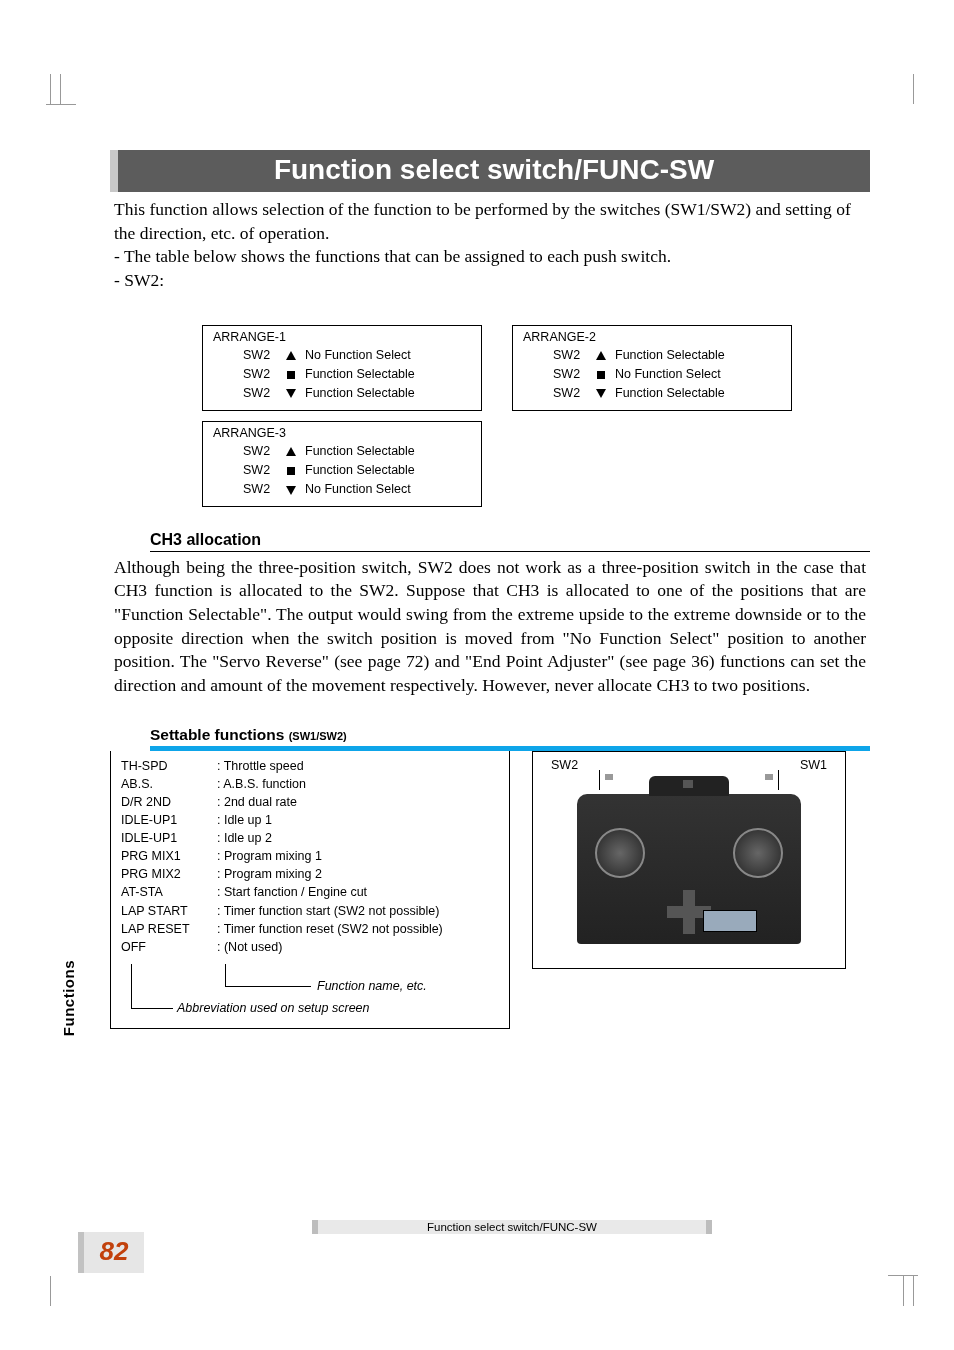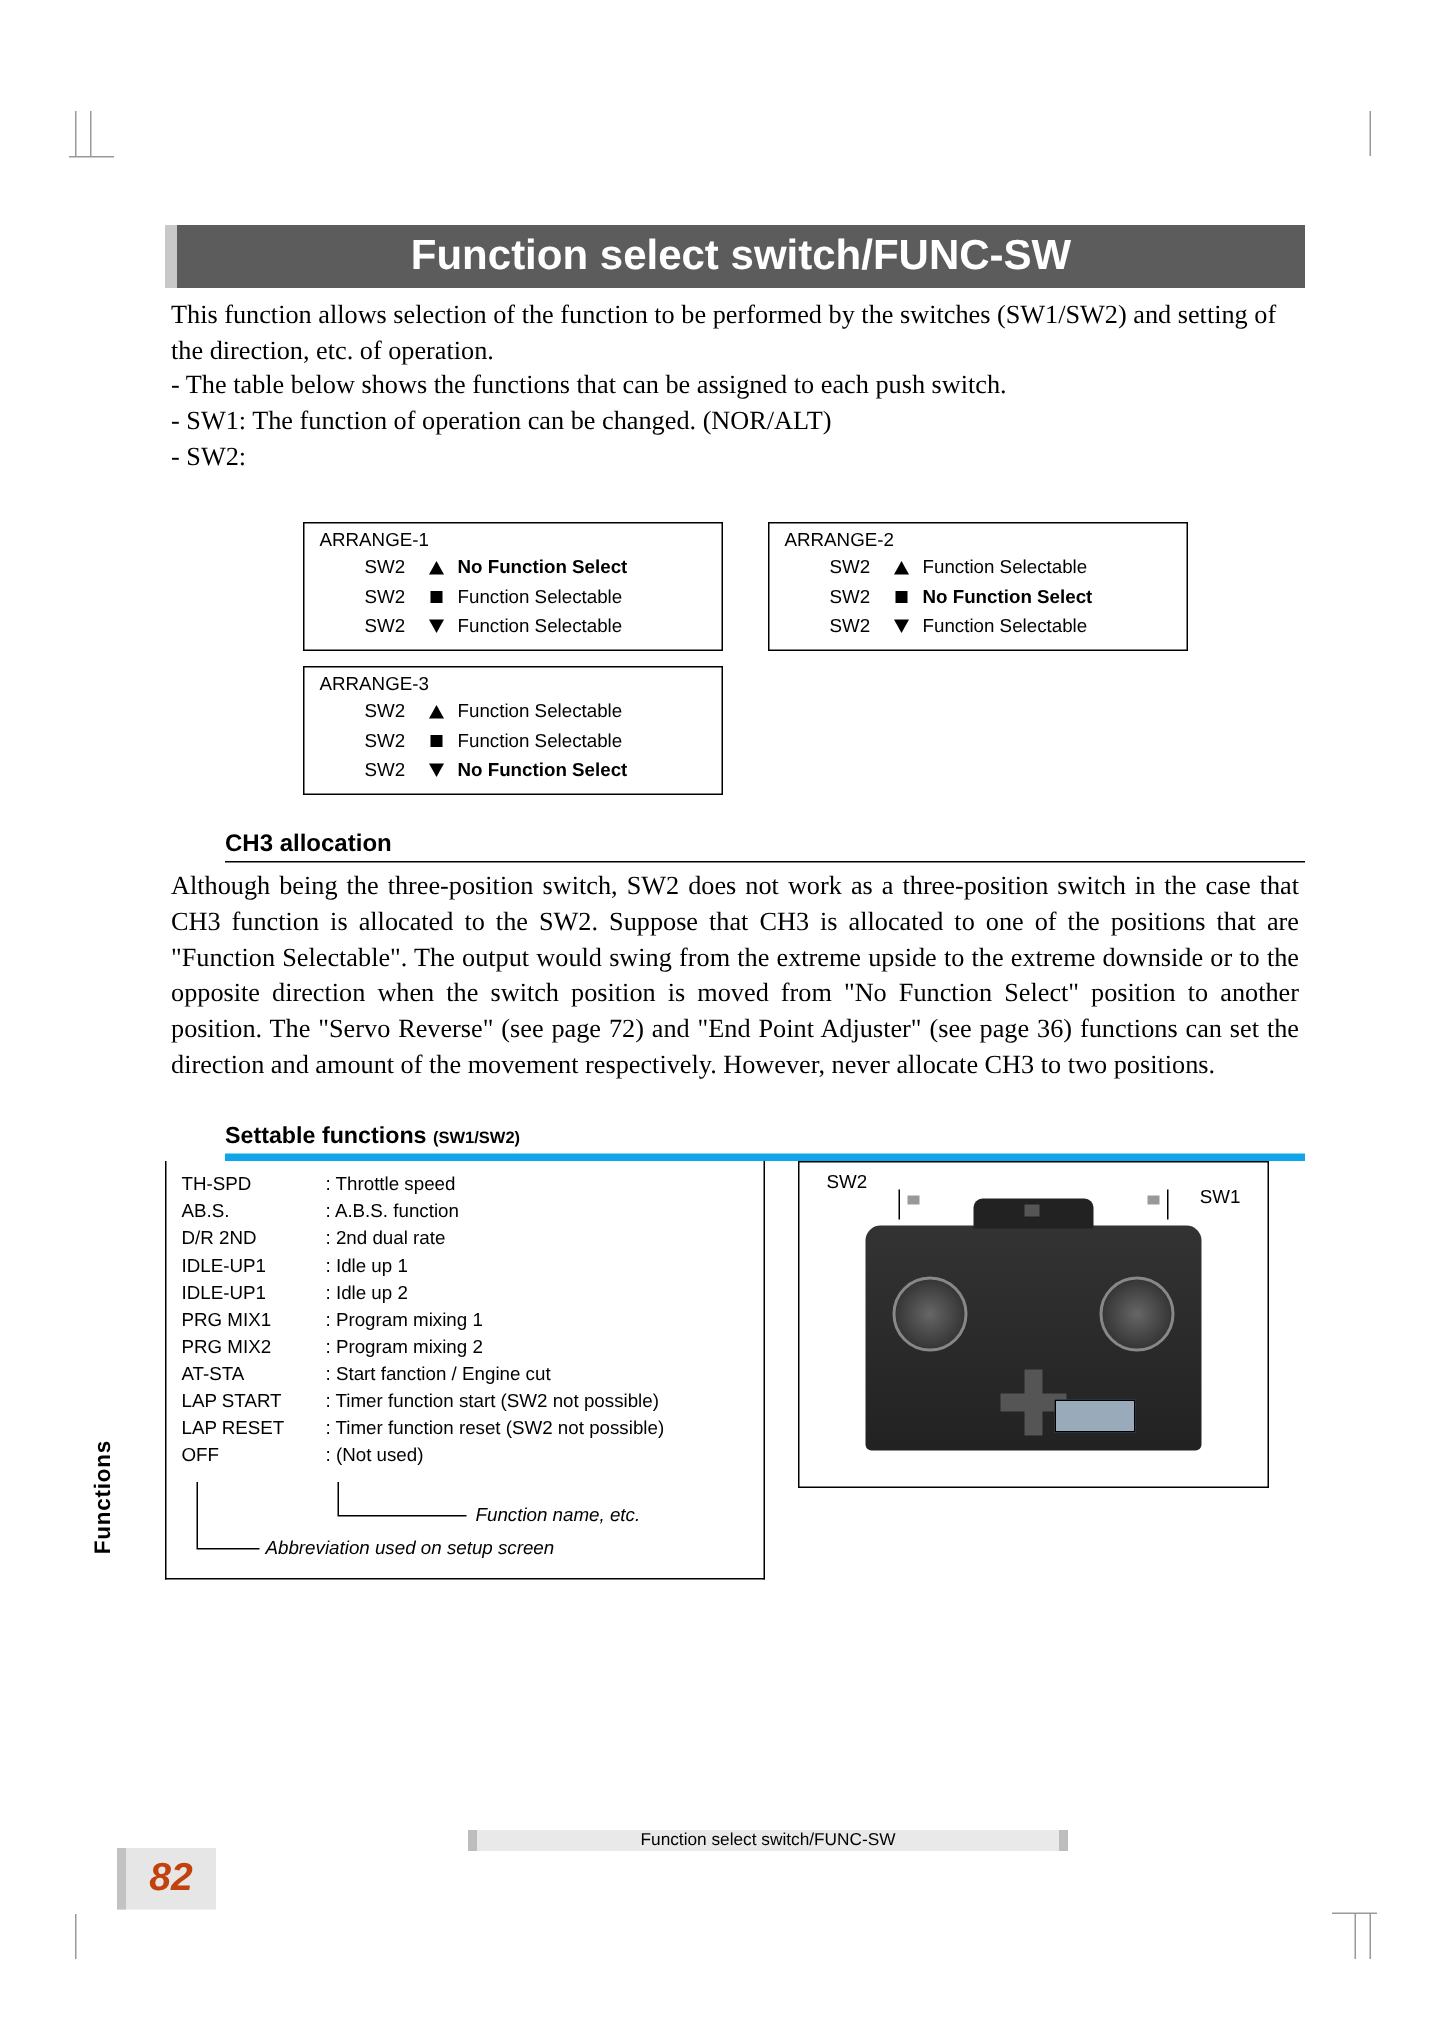--- a/index.html
+++ b/index.html
@@ -52,21 +52,21 @@
   .arr-box {
     border: 1px solid #000;
     width: 280px;
     padding: 4px 10px 6px;
     font-size: 12.5px;
   }
   .arr-title { font-size: 12.5px; margin-bottom: 2px; }
   .arr-row { display: flex; align-items: center; gap: 8px; padding-left: 30px; line-height: 1.55; }
   .sw-lbl { width: 34px; }
   .shape { width: 12px; display:inline-flex; justify-content:center; }
-  .bold { font-weight: bold; }
+  .bold { font-weight: normal; }
   .tri-up { width:0; height:0; border-left:5px solid transparent; border-right:5px solid transparent; border-bottom:9px solid #000; display:inline-block;}
   .sq { width:8px; height:8px; background:#000; display:inline-block;}
   .tri-dn { width:0; height:0; border-left:5px solid transparent; border-right:5px solid transparent; border-top:9px solid #000; display:inline-block;}
 
   .section-h {
     font-weight: bold;
     font-size: 16px;
     border-bottom: 1px solid #000;
     padding-bottom: 2px;
     margin: 24px 0 4px 40px;
@@ -106,21 +106,21 @@
 
   .diagram-box {
     border: 1px solid #000;
     width: 314px;
     height: 218px;
     position: relative;
     font-size: 12.5px;
     margin-top: 0;
   }
   .diagram-box .lbl-sw2 { position:absolute; top:6px; left:18px; }
-  .diagram-box .lbl-sw1 { position:absolute; top:6px; right:18px;margin-top:10px; }
+  .diagram-box .lbl-sw1 { position:absolute; top:6px; right:18px; }
   .radio-body {
     position:absolute;
     top: 42px; left: 44px;
     width: 224px; height: 150px;
     background: linear-gradient(#333,#222);
     border-radius: 10px 10px 4px 4px;
   }
   .radio-body::before {
     content:""; position:absolute; top:-18px; left:72px; width:80px; height:20px;
     background:#222; border-radius:6px 6px 0 0;
@@ -186,21 +186,20 @@
     <div class="h"></div>
   </div>
 <div class="crop-bl"></div>
 
 <div class="page">
   <div class="title-bar">Function select switch/FUNC-SW</div>
 
   <div class="intro">
     <div>This function allows selection of the function to be performed by the  switches (SW1/SW2) and setting of the direction, etc. of operation.</div>
     <div>- The table below shows the functions that can be assigned to each push switch.</div>
-    <div>- SW1: The function of operation can be changed. (NOR/ALT)</div>
     <div>- SW2:</div>
   </div>
 
   <div class="boxes">
     <div class="box-col">
       <div class="arr-box">
         <div class="arr-title">ARRANGE-1</div>
         <div class="arr-row">
             <span class="sw-lbl">SW2</span>
             <span class="shape">

